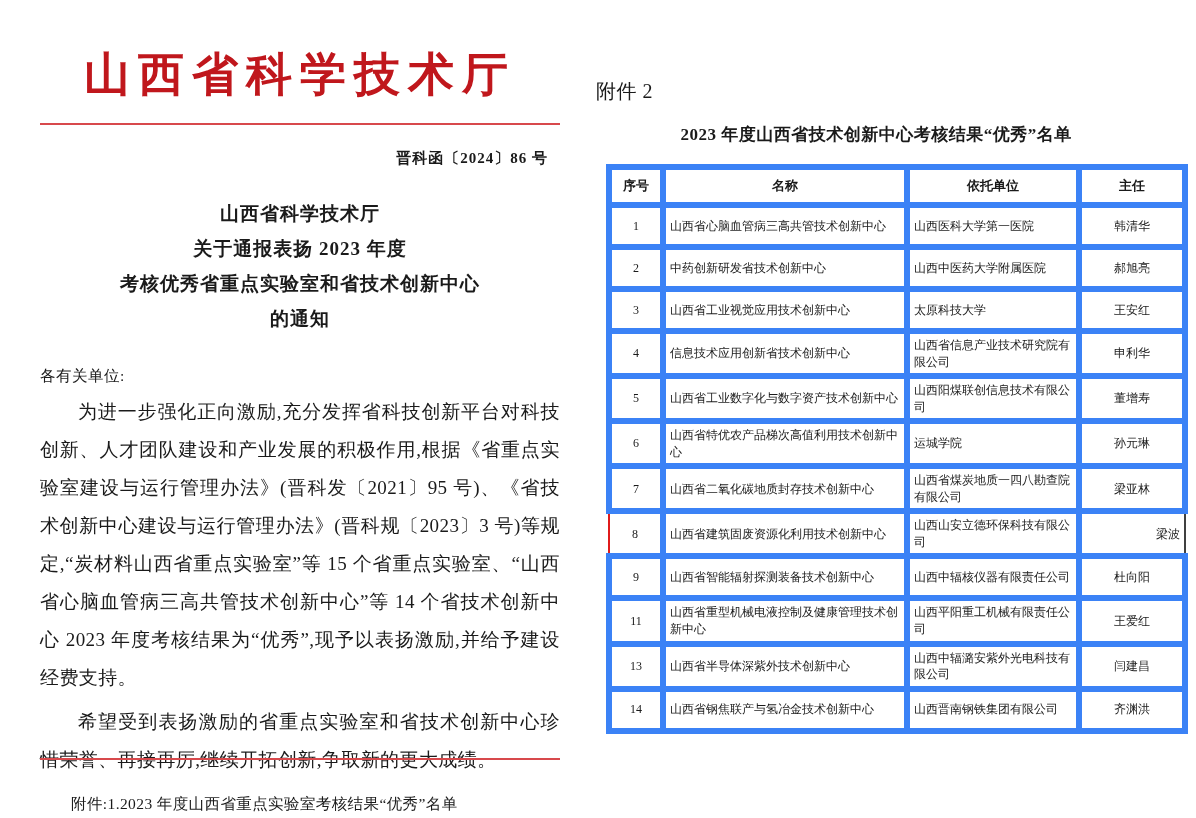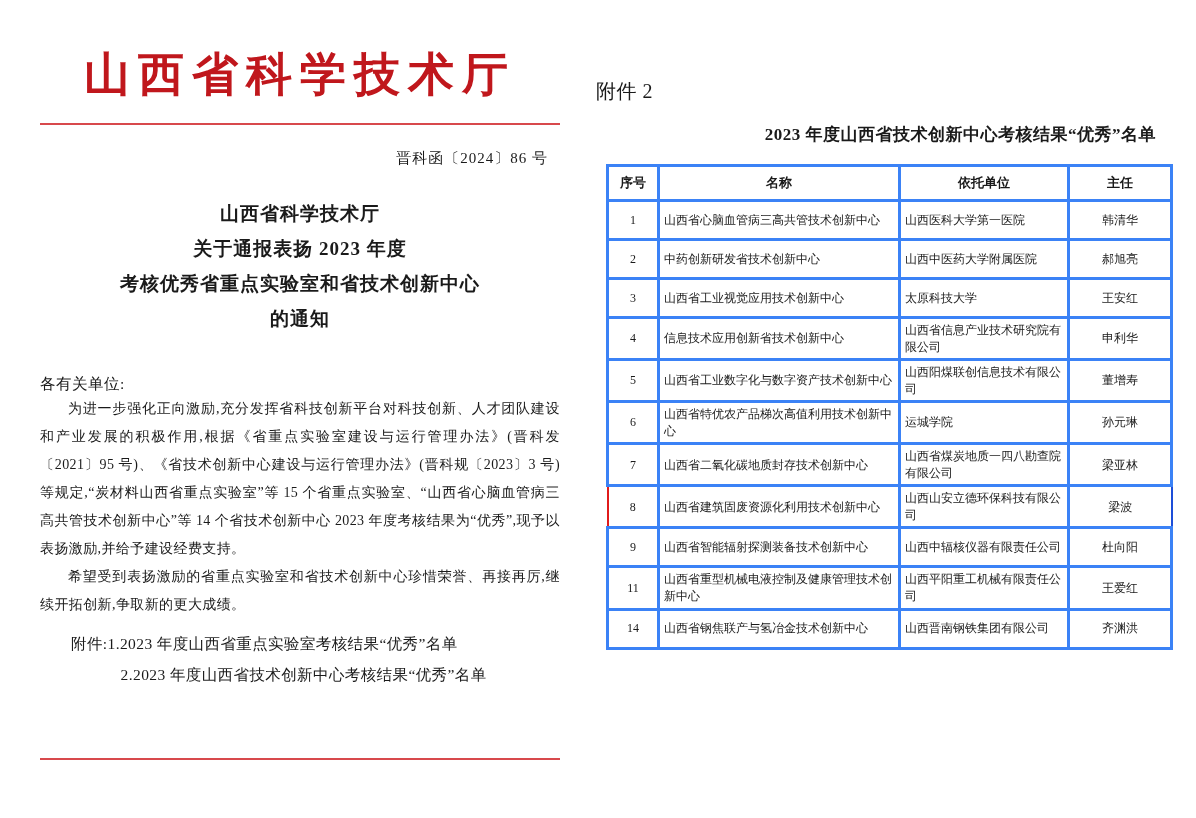--- a/index.html
+++ b/index.html
@@ -47,37 +47,39 @@
     height: 2px;
     background: #d8494c;
     width: 100%;
   }
   .doc-number {
     margin-top: 24px;
     text-align: right;
     padding-right: 12px;
     font-size: 15px;
     letter-spacing: 1px;
+    font-weight: bold;
   }
   .doc-title {
     margin-top: 28px;
     text-align: center;
     font-size: 19px;
     font-weight: bold;
     line-height: 1.85;
     letter-spacing: 1px;
   }
   .doc-title div { white-space: nowrap; }
   .salutation {
-    margin-top: 38px;
+    margin-top: 30px;
     font-size: 15.5px;
     letter-spacing: 0.5px;
   }
   .para {
-    font-size: 14px;
+    margin-top: 6px;
+    font-size: 19px;
     line-height: 2.0;
     text-align: justify;
     text-justify: inter-ideograph;
     text-indent: 2em;
     letter-spacing: 0.4px;
   }
   .attachments {
     margin-top: 9px;
     font-size: 15.5px;
     line-height: 2.0;
@@ -100,58 +102,58 @@
     left: 596px;
     top: 78px;
     width: 560px;
   }
   .annex-label {
     font-size: 20px;
     letter-spacing: 0.5px;
     margin-bottom: 18px;
   }
   .table-title {
-    text-align: right;
+    text-align: center;
     font-size: 17px;
     font-weight: bold;
     letter-spacing: 0.5px;
     margin-bottom: 18px;
     white-space: nowrap;
   }
   table.result-table {
     border-collapse: collapse;
     width: 528px;
     margin-left: 10px;
     table-layout: fixed;
     font-size: 12px;
   }
   table.result-table th,
   table.result-table td {
-    border: 3px solid #3b82f6;
+    border: 6px solid #3b82f6;
     padding: 3px 4px;
     line-height: 1.38;
     vertical-align: middle;
   }
   table.result-table th {
     text-align: center;
     font-weight: bold;
     font-size: 13px;
     height: 26px;
   }
   .col-idx { width: 40px; text-align: center; }
   .col-name { width: 230px; text-align: left; margin-left: 8px; }
   .col-unit { width: 158px; text-align: left; }
   .col-dir { width: 92px; text-align: center; }
   tr.row td { height: 30px; }
   tr.highlight td {
     border-top: 2px solid #e01b1b;
     border-bottom: 2px solid #e01b1b;
   }
   tr.highlight td:first-child { border-left: 2px solid #e01b1b; }
-  tr.highlight td:last-child { border-right: 2px solid #1d4ed8; }
+  tr.highlight td:last-child { border-right: 2px solid #404040; text-align: right; }
 </style>
 </head>
 <body>
 
 <div class="page">
 
   <div class="doc-left">
 
     <div class="letterhead">
       <div class="letterhead-title">山西省科学技术厅</div>
@@ -248,20 +250,26 @@
           <td class="col-unit">山西中辐核仪器有限责任公司</td>
           <td class="col-dir">杜向阳</td>
         </tr>
         <tr class="row">
           <td class="col-idx">11</td>
           <td class="col-name">山西省重型机械电液控制及健康管理技术创新中心</td>
           <td class="col-unit">山西平阳重工机械有限责任公司</td>
           <td class="col-dir">王爱红</td>
         </tr>
         <tr class="row">
+          <td class="col-idx">13</td>
+          <td class="col-name">山西省半导体深紫外技术创新中心</td>
+          <td class="col-unit">山西中辐潞安紫外光电科技有限公司</td>
+          <td class="col-dir">闫建昌</td>
+        </tr>
+        <tr class="row">
           <td class="col-idx">14</td>
           <td class="col-name">山西省钢焦联产与氢冶金技术创新中心</td>
           <td class="col-unit">山西晋南钢铁集团有限公司</td>
           <td class="col-dir">齐渊洪</td>
         </tr>
       </tbody>
     </table>
   </div>
 
 </div>

